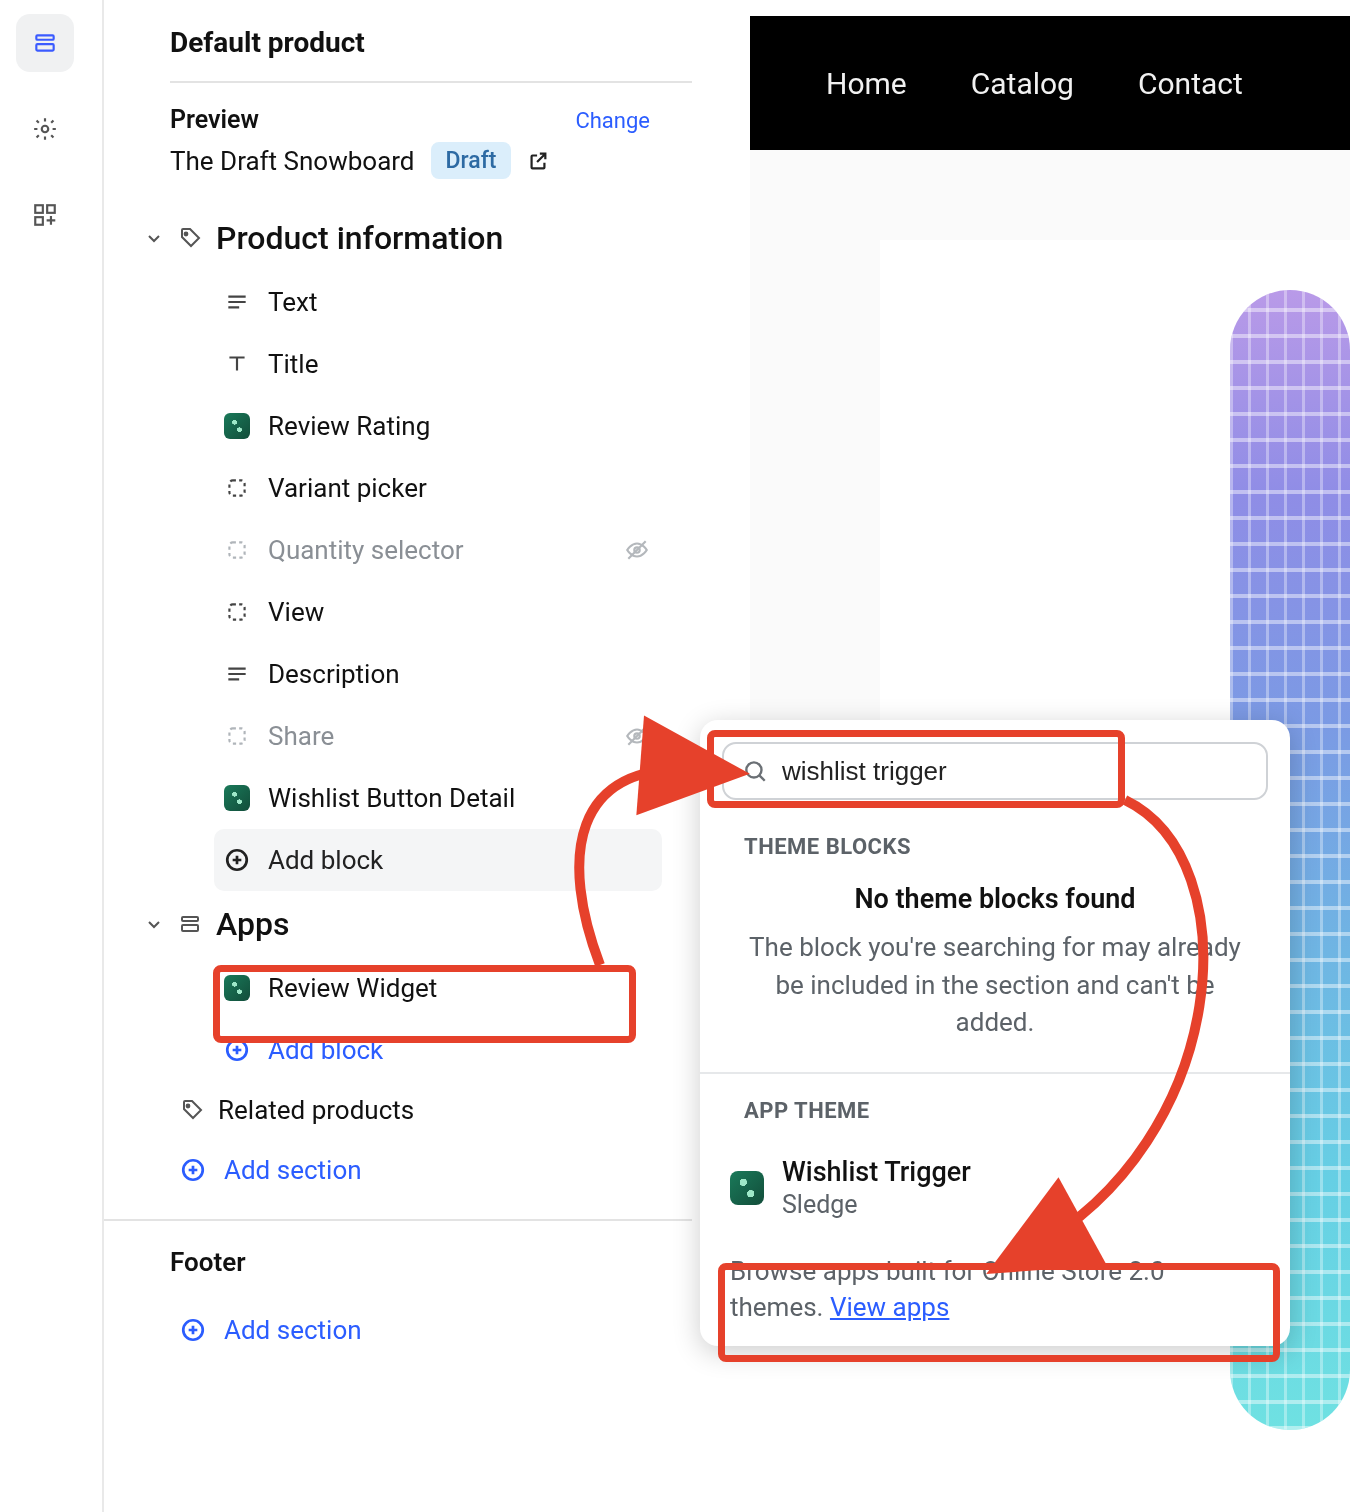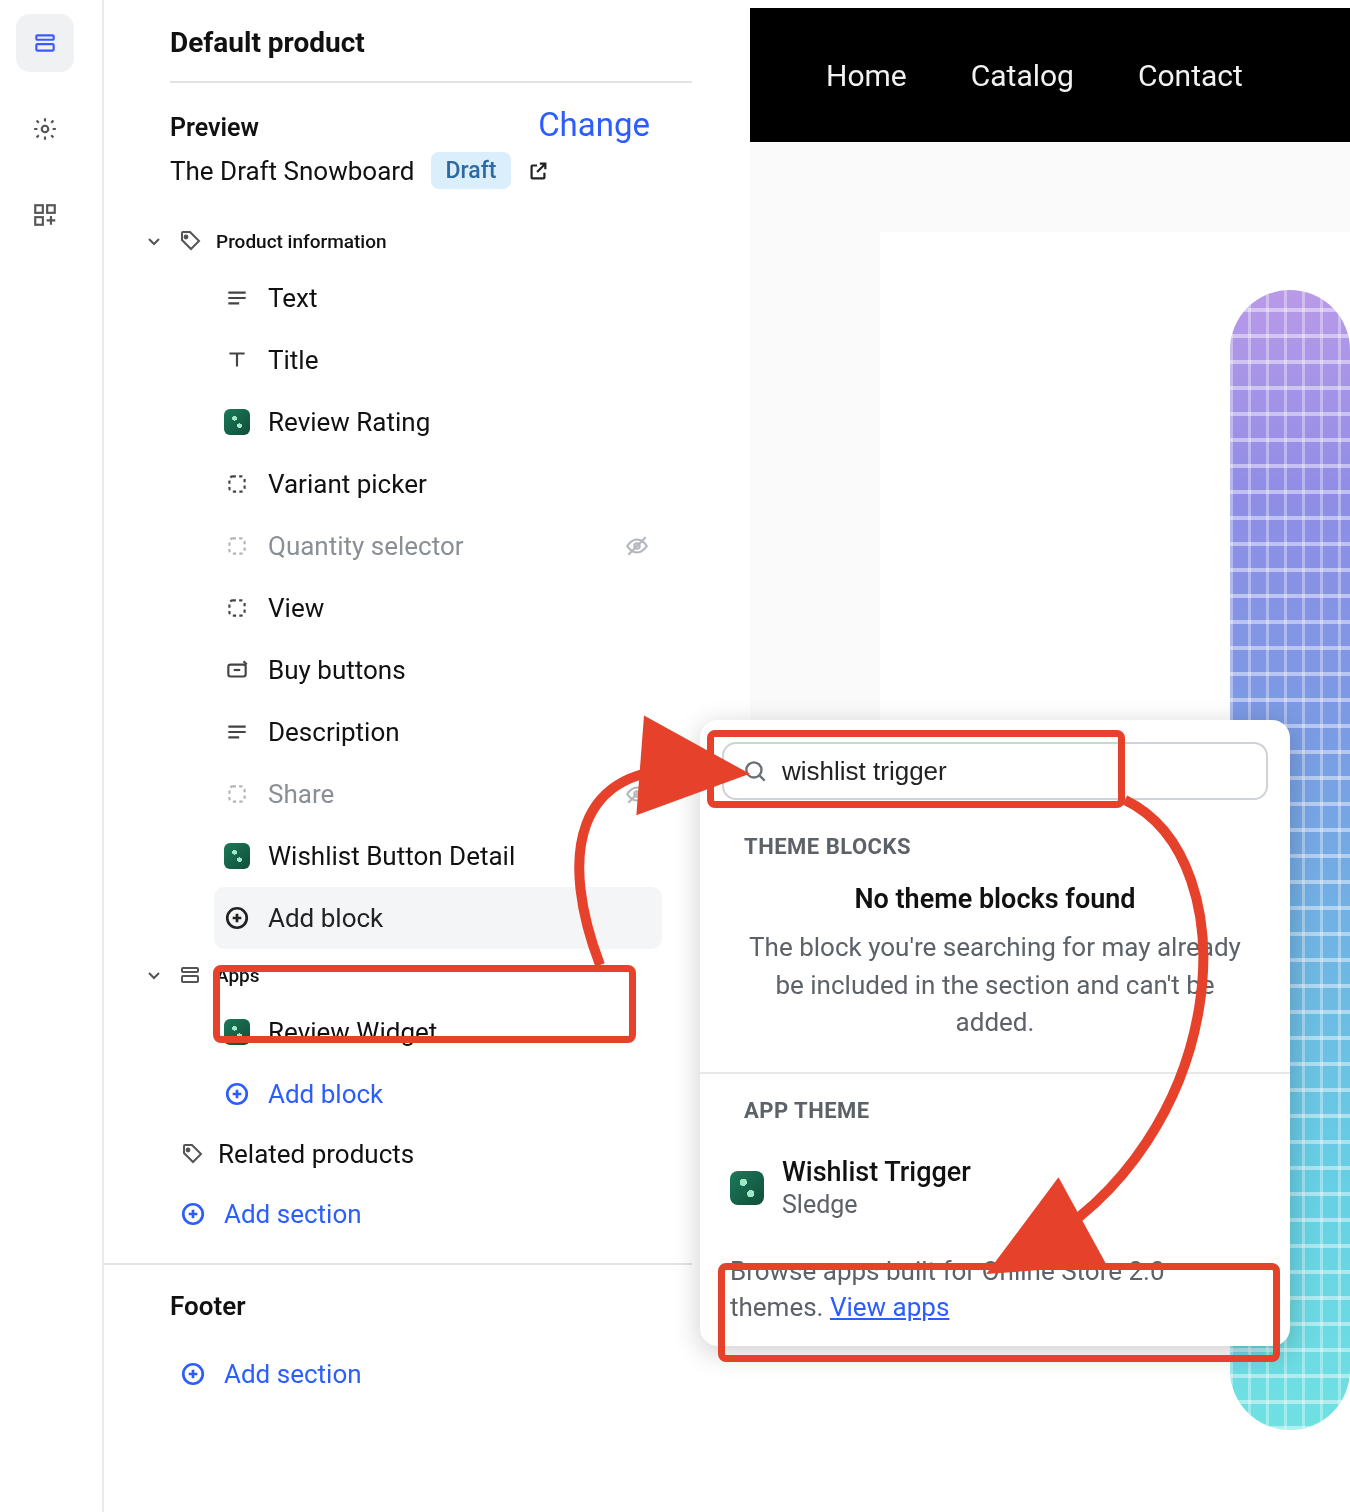--- a/index.html
+++ b/index.html
@@ -48,40 +48,40 @@
     color: #111;
     padding: 0 0 22px 66px;
   }
   .divider { height: 2px; background: #e3e3e3; margin: 0 0 22px 66px; }
 
   .preview-row {
     display: flex; justify-content: space-between; align-items: baseline;
     padding: 0 42px 8px 66px;
   }
   .preview-label { font-size: 25px; font-weight: 600; color: #111; }
-  .change-link { font-size: 33px; color: #2b5dff; cursor: pointer; }
+  .change-link { font-size: 22px; color: #2b5dff; cursor: pointer; }
 
   .preview-product {
     display: flex; align-items: center; gap: 16px;
     padding: 0 0 26px 66px;
   }
   .preview-product-name { font-size: 26px; color: #111; }
   .draft-badge {
     background: #dbeefb; color: #2d6aa3;
     font-size: 23px; font-weight: 500;
     padding: 5px 15px; border-radius: 8px;
   }
   .ext-icon { width: 22px; height: 22px; }
   .tree-header {
     display: flex; align-items: center; gap: 14px;
     padding: 14px 0 14px 40px;
   }
   .tree-chev { width: 20px; height: 20px; fill: #555; }
   .tree-icon { width: 24px; height: 24px; stroke: #555; fill: none; stroke-width: 2; }
-  .tree-hlabel { font-size: 19px; font-weight: 500; color: #111; }
+  .tree-hlabel { font-size: 32px; font-weight: 500; color: #111; }
 
   .tree-item {
     display: flex; align-items: center; gap: 18px;
     padding: 16px 0 16px 120px;
     position: relative;
   }
   .tree-item .item-label { font-size: 26px; color: #111; }
   .tree-item.disabled .item-label { color: #8a8f95; }
   .item-icon { width: 26px; height: 26px; flex-shrink: 0; display: flex; align-items: center; justify-content: center; }
   .item-icon svg { width: 26px; height: 26px; stroke: #444; fill: none; stroke-width: 2; }
@@ -148,21 +148,21 @@
   }
   #box-addblock { left: 213px; top: 965px; width: 423px; height: 78px; }
   #box-search   { left: 707px; top: 730px; width: 418px; height: 78px; }
   #box-appblock { left: 718px; top: 1263px; width: 562px; height: 99px; }
 
   svg.arrows { position: absolute; left:0; top:0; width:1350px; height:1512px; pointer-events:none; z-index:49; }
 
   
   .preview-pane {
     position: absolute;
-    left: 750px; top: 8px;
+    left: 750px; top: 16px;
     width: 600px;
     height: 720px;
     border-radius: 0 0 0 14px;
     overflow: hidden;
   }
   .store-header {
     background: #000; height: 134px;
     display: flex; align-items: center; gap: 64px;
     padding-left: 76px;
   }
@@ -344,30 +344,20 @@
     <span class="item-icon">
         <svg viewBox="0 0 24 24">
           <rect x="5" y="5" width="14" height="14" rx="3" stroke-dasharray="3 3"></rect>
         </svg>
       </span>
     <span class="item-label">View</span>
   </div>
   <div class="tree-item">
     <span class="item-icon">
         <svg viewBox="0 0 24 24">
-          <rect x="4" y="7" width="16" height="11" rx="2"></rect>
-          <path d="M9 12l6 0"></path>
-          <path d="M18 4l3 3"></path>
-        </svg>
-      </span>
-    <span class="item-label">Buy buttons</span>
-  </div>
-  <div class="tree-item">
-    <span class="item-icon">
-        <svg viewBox="0 0 24 24">
           <path d="M4 7h16M4 12h16M4 17h10"></path>
         </svg>
       </span>
     <span class="item-label">Description</span>
   </div>
   <div class="tree-item disabled">
     <span class="item-icon">
         <svg viewBox="0 0 24 24">
           <rect x="5" y="5" width="14" height="14" rx="3" stroke-dasharray="3 3"></rect>
         </svg>

